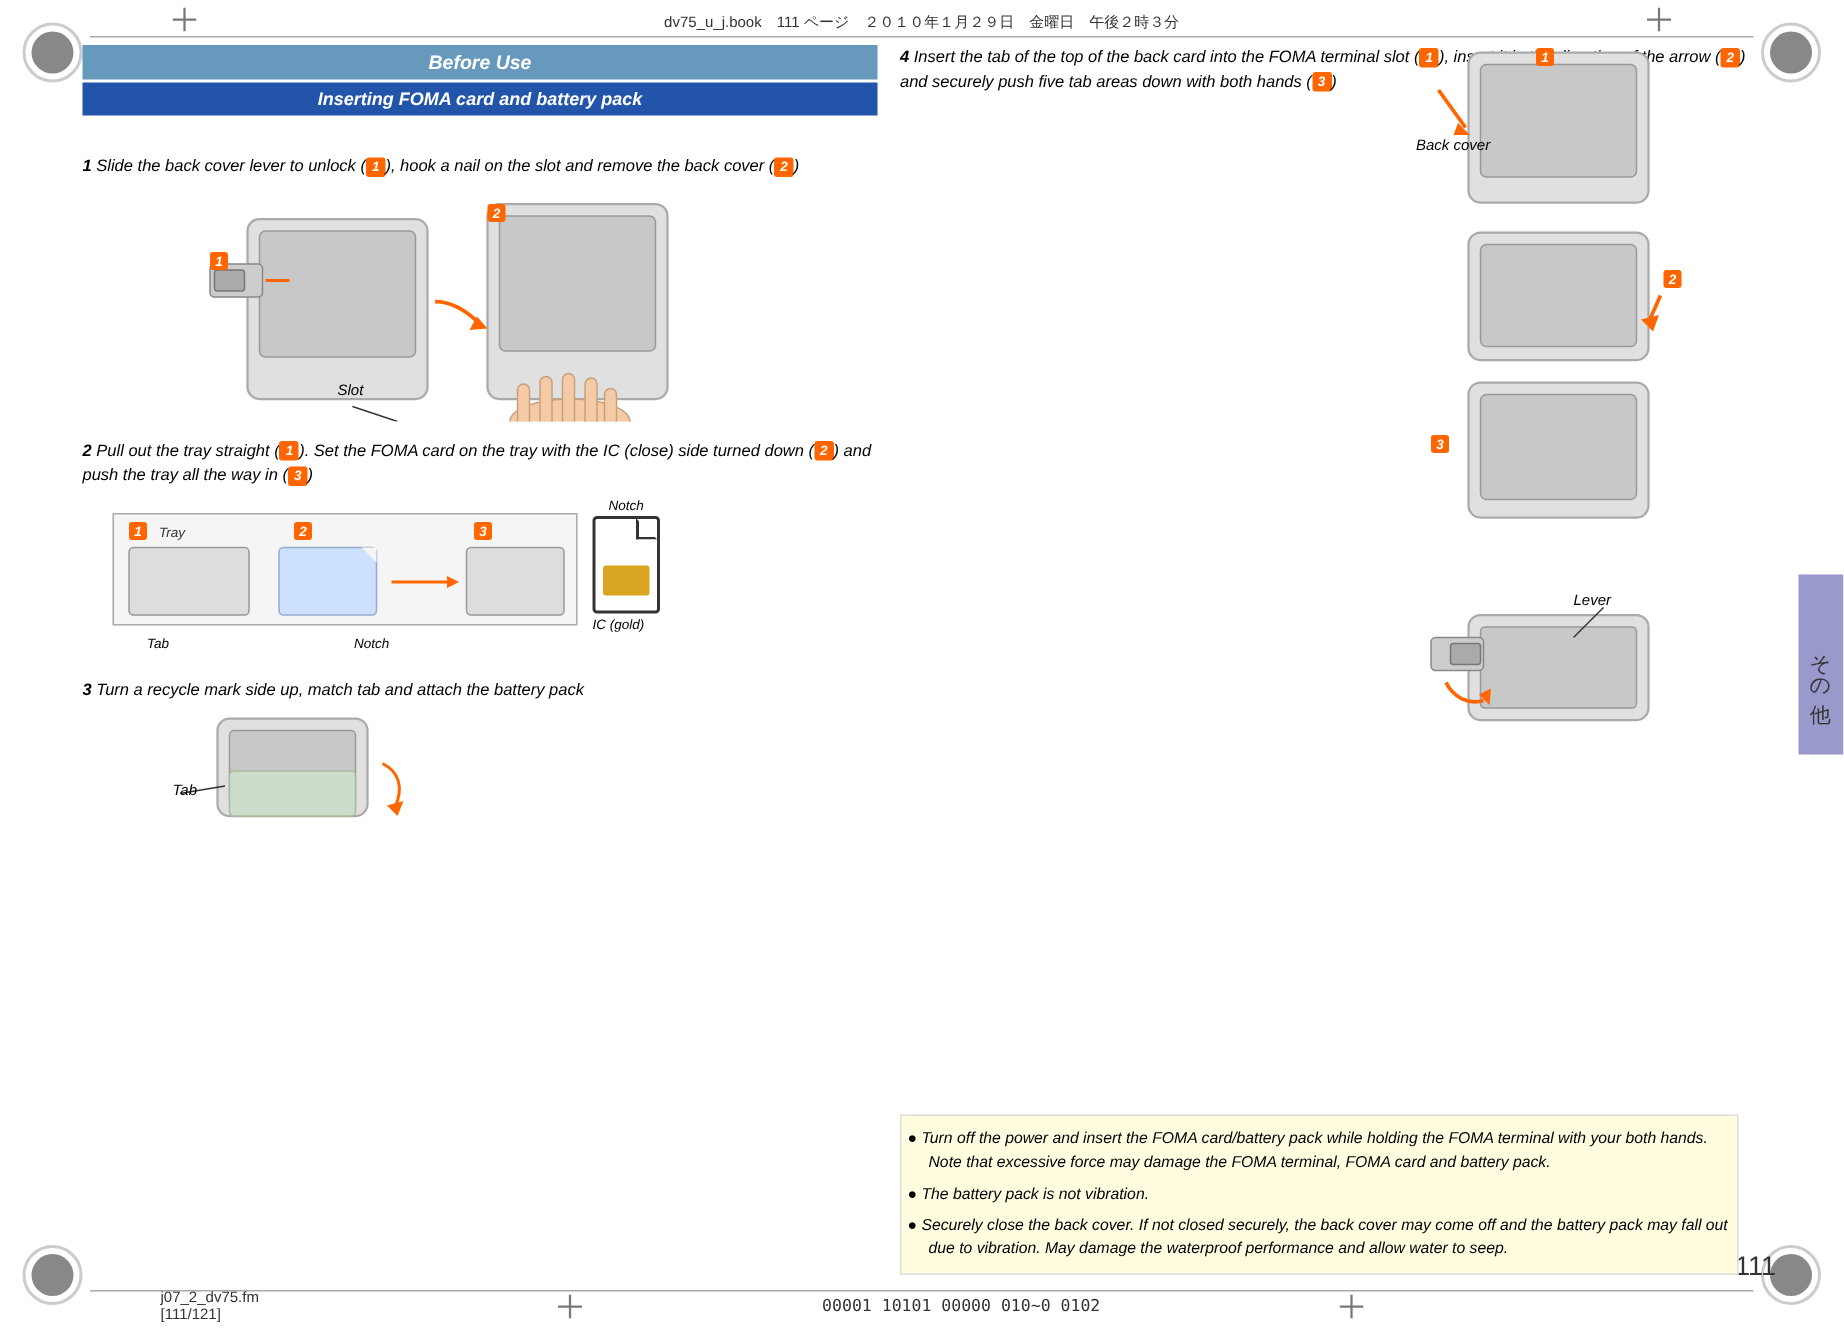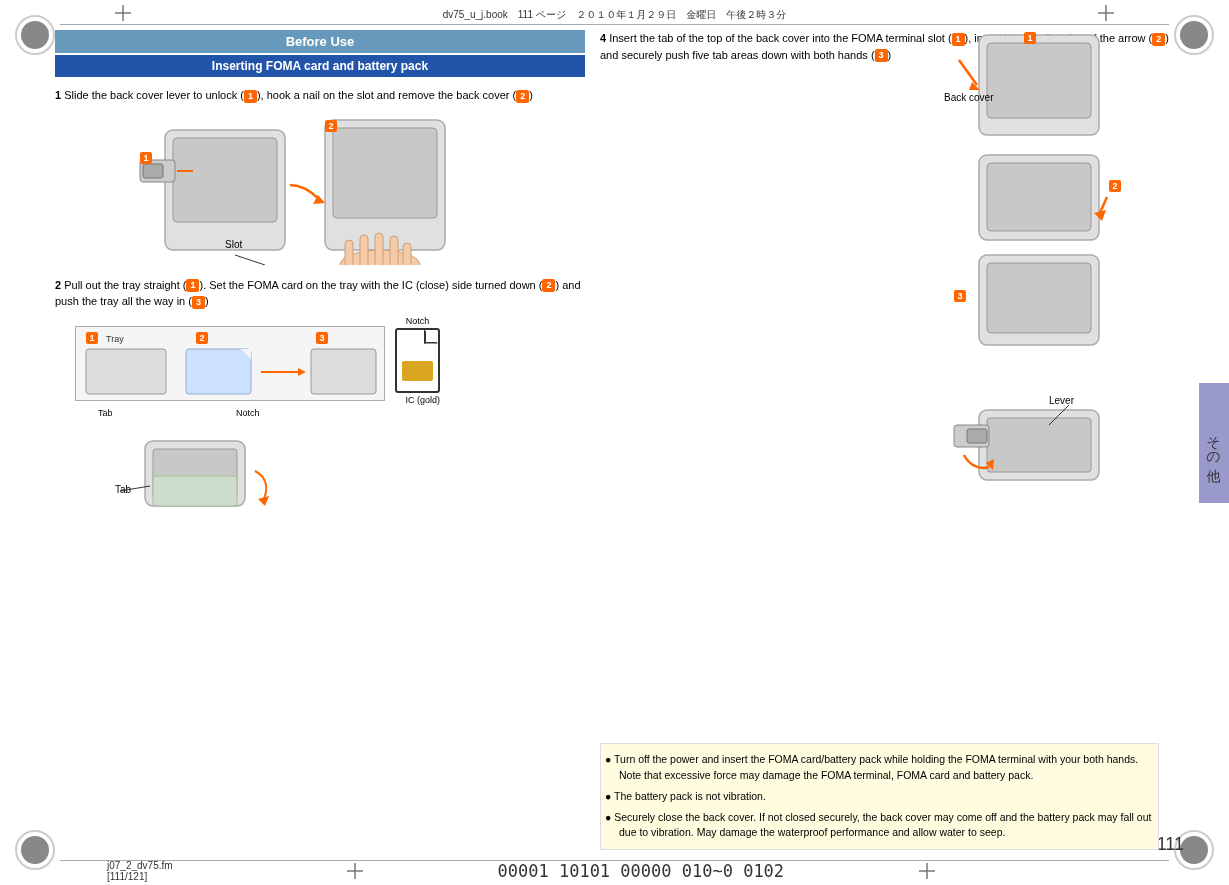--- a/index.html
+++ b/index.html
@@ -94,20 +94,21 @@
       color: #333;
     }
 
     
     .main-content {
       position: absolute;
       top: 30px;
       left: 55px;
       right: 55px;
       bottom: 30px;
+      font-style: italic;
     }
 
     
     .left-column {
       position: absolute;
       left: 0;
       top: 0;
       width: 530px;
       bottom: 0;
     }
@@ -133,21 +134,21 @@
     }
 
     
     .section-subheader {
       background: #3366aa;
       color: #fff;
       text-align: center;
       font-weight: bold;
       font-size: 12px;
       padding: 4px 0;
-      margin-bottom: 10px;
+      margin-bottom: 26px;
     }
 
     
     .step {
       margin-bottom: 12px;
     }
 
     .step-text {
       font-size: 11px;
       line-height: 1.5;
@@ -244,21 +245,21 @@
     <span>j07_2_dv75.fm</span>
     <span>[111/121]</span>
   </div>
 
   <div style="display:flex;align-items:center;justify-content:center;width:16px;height:16px;margin-left:40px;">
     <svg width="16" height="16">
         <line x1="8" y1="0" x2="8" y2="16" stroke="#777" stroke-width="1.5"></line>
         <line x1="0" y1="8" x2="16" y2="8" stroke="#777" stroke-width="1.5"></line>
       </svg>
   </div>
-  <span style="font-family:monospace;font-size:17px;">00001 10101 00000 010~0 0102</span>
+  <span style="font-family:monospace;font-size:11px;">00001 10101 00000 010~0 0102</span>
 
   <div style="display:flex;align-items:center;justify-content:center;width:16px;height:16px;margin-right:40px;">
     <svg width="16" height="16">
         <line x1="8" y1="0" x2="8" y2="16" stroke="#777" stroke-width="1.5"></line>
         <line x1="0" y1="8" x2="16" y2="8" stroke="#777" stroke-width="1.5"></line>
       </svg>
   </div>
   <div style="width:60px;"></div>
 </div>
 
@@ -356,26 +357,30 @@
           
           <div style="position:absolute;bottom:-18px;left:22px;font-size:9px;">Tab</div>
           <div style="position:absolute;bottom:-18px;left:160px;font-size:9px;">Notch</div>
         </div>
 
         <div style="position:relative;flex-shrink:0;">
           <div style="font-size:9px;text-align:center;margin-bottom:2px;">Notch</div>
           <div class="notch-card">
             <div class="notch-card-inner"></div>
           </div>
-          <div style="font-size:9px;text-align:right;margin-top:2px;">IC (gold)</div>
+          <div style="font-size:9px;text-align:left;margin-top:2px;">IC (gold)</div>
         </div>
       </div>
     </div>
 
     <div class="step" style="margin-top:25px;">
+      <div class="step-text">
+        <span class="step-num">3</span>
+        <span>Turn a recycle mark side up, match tab and attach the battery pack</span>
+      </div>
 
       <div style="position:relative;width:200px;height:80px;margin-left:60px;">
         <svg width="200" height="80">
 
           <rect x="30" y="5" width="100" height="65" rx="8" fill="#e0e0e0" stroke="#aaa" stroke-width="1.5"></rect>
           <rect x="38" y="13" width="84" height="50" rx="3" fill="#c8c8c8" stroke="#999" stroke-width="1"></rect>
 
           <rect x="38" y="40" width="84" height="30" rx="3" fill="#ccddcc" stroke="#aabb99" stroke-width="1"></rect>
 
           <line x1="5" y1="55" x2="35" y2="50" stroke="#333" stroke-width="1"></line>
@@ -388,21 +393,21 @@
       </div>
     </div>
 
   </div>
 
   <div class="right-column">
 
     <div class="step">
       <div class="step-text">
         <span class="step-num">4</span>
-        <span>Insert the tab of the top of the back cover into the FOMA terminal slot (</span><span class="badge">1</span><span>), insert it in the direction of the arrow (</span><span class="badge">2</span><span>) and securely push five tab areas down with both hands (</span><span class="badge">3</span><span>)</span>
+        <span>Insert the tab of the top of the back card into the FOMA terminal slot (</span><span class="badge">1</span><span>), insert it in the direction of the arrow (</span><span class="badge">2</span><span>) and securely push five tab areas down with both hands (</span><span class="badge">3</span><span>)</span>
       </div>
     </div>
 
     <div style="position:absolute;right:30px;top:0;width:195px;">
 
       <div style="position:relative;width:180px;height:110px;margin-bottom:5px;">
         <svg width="180" height="110">
           <rect x="30" y="5" width="120" height="100" rx="8" fill="#e0e0e0" stroke="#aaa" stroke-width="1.5"></rect>
           <rect x="38" y="13" width="104" height="75" rx="4" fill="#c8c8c8" stroke="#999" stroke-width="1"></rect>
 

